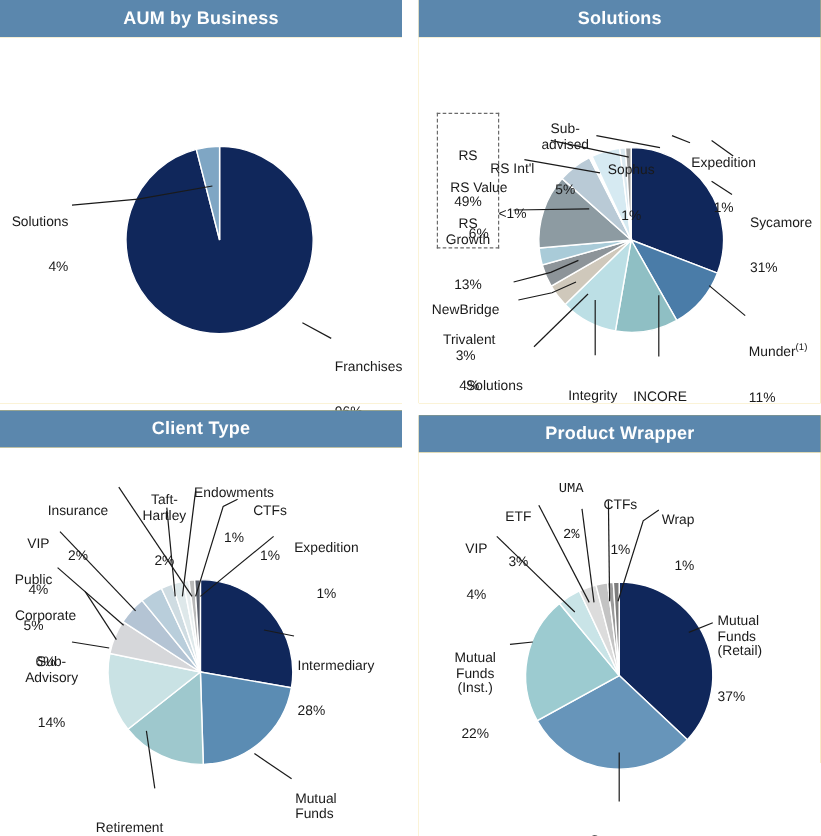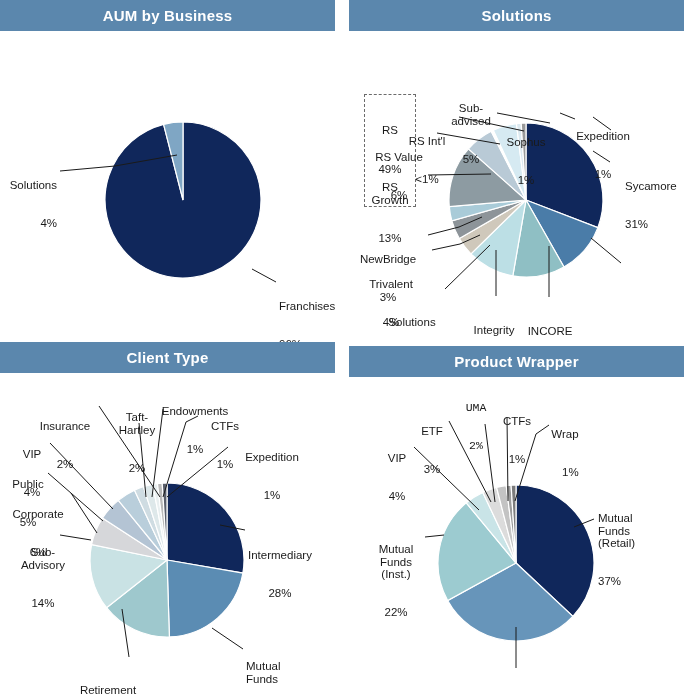--- a/index.html
+++ b/index.html
@@ -187,20 +187,24 @@
         <div>4%</div>
       </div>
       <div class="lbl c" style="left:145px; top:268px;">
         <div>Integrity</div>
         <div>10%</div>
       </div>
       <div class="lbl c" style="left:201px; top:269px;">
         <div>INCORE</div>
         <div>11%</div>
       </div>
+      <div class="lbl l" style="left:275px; top:228px;">
+        <div><span>Munder</span><span class="sup">(1)</span></div>
+        <div>11%</div>
+      </div>
       <div class="lbl l" style="left:264px; top:124px;margin-left:12px;">
         <div>Sycamore</div>
         <div>31%</div>
       </div>
     </div>
   </div>
 
   <div class="panel panel-bottom-left">
     <div class="panel-header">Client Type</div>
     <div class="panel-body">
@@ -275,21 +279,21 @@
       </div>
       <div class="lbl c" style="left:108px; top:286px;">
         <div>Retirement</div>
         
       </div>
       <div class="lbl l" style="left:246px; top:262px;">
         <div style="white-space:pre-line">Mutual
 Funds</div>
         
       </div>
-      <div class="lbl l" style="left:248px; top:151px;text-align:center;">
+      <div class="lbl l" style="left:248px; top:151px;">
         <div>Intermediary</div>
         <div>28%</div>
       </div>
     </div>
   </div>
 
   <div class="panel panel-bottom-right">
     <div class="panel-header">Product Wrapper</div>
     <div class="panel-body">
       <svg class="chart-svg" width="335" height="320" viewBox="0 0 335 320">

